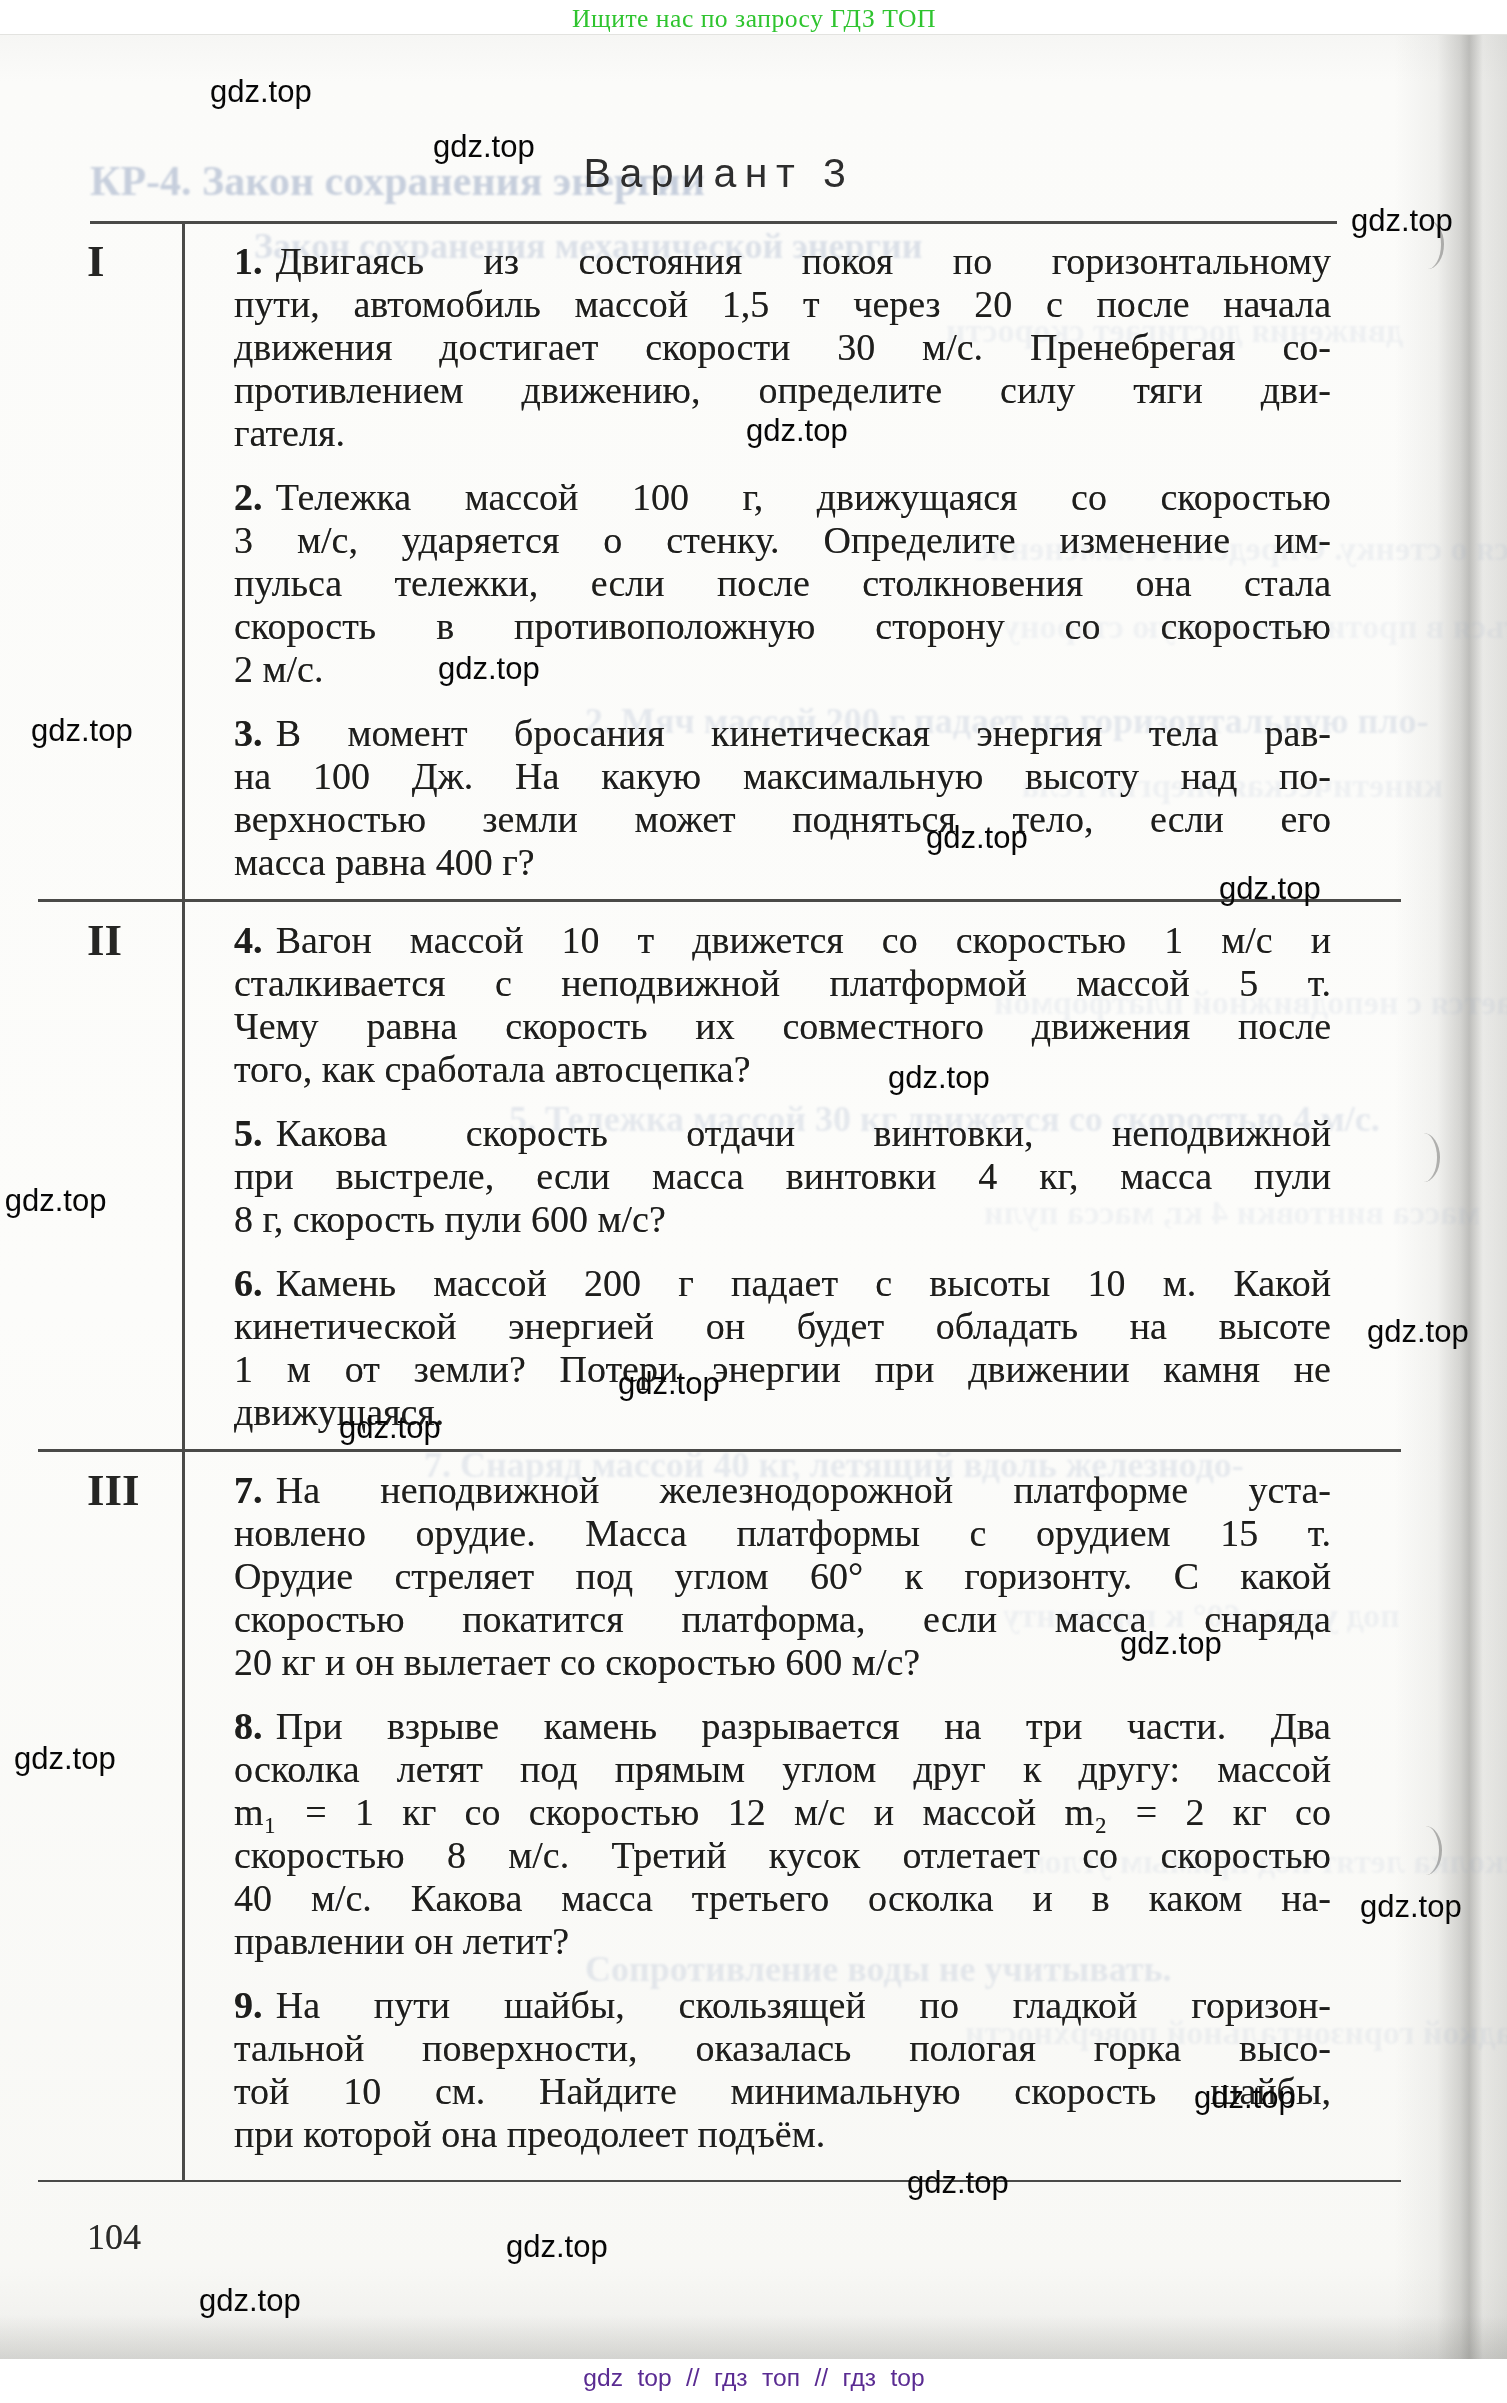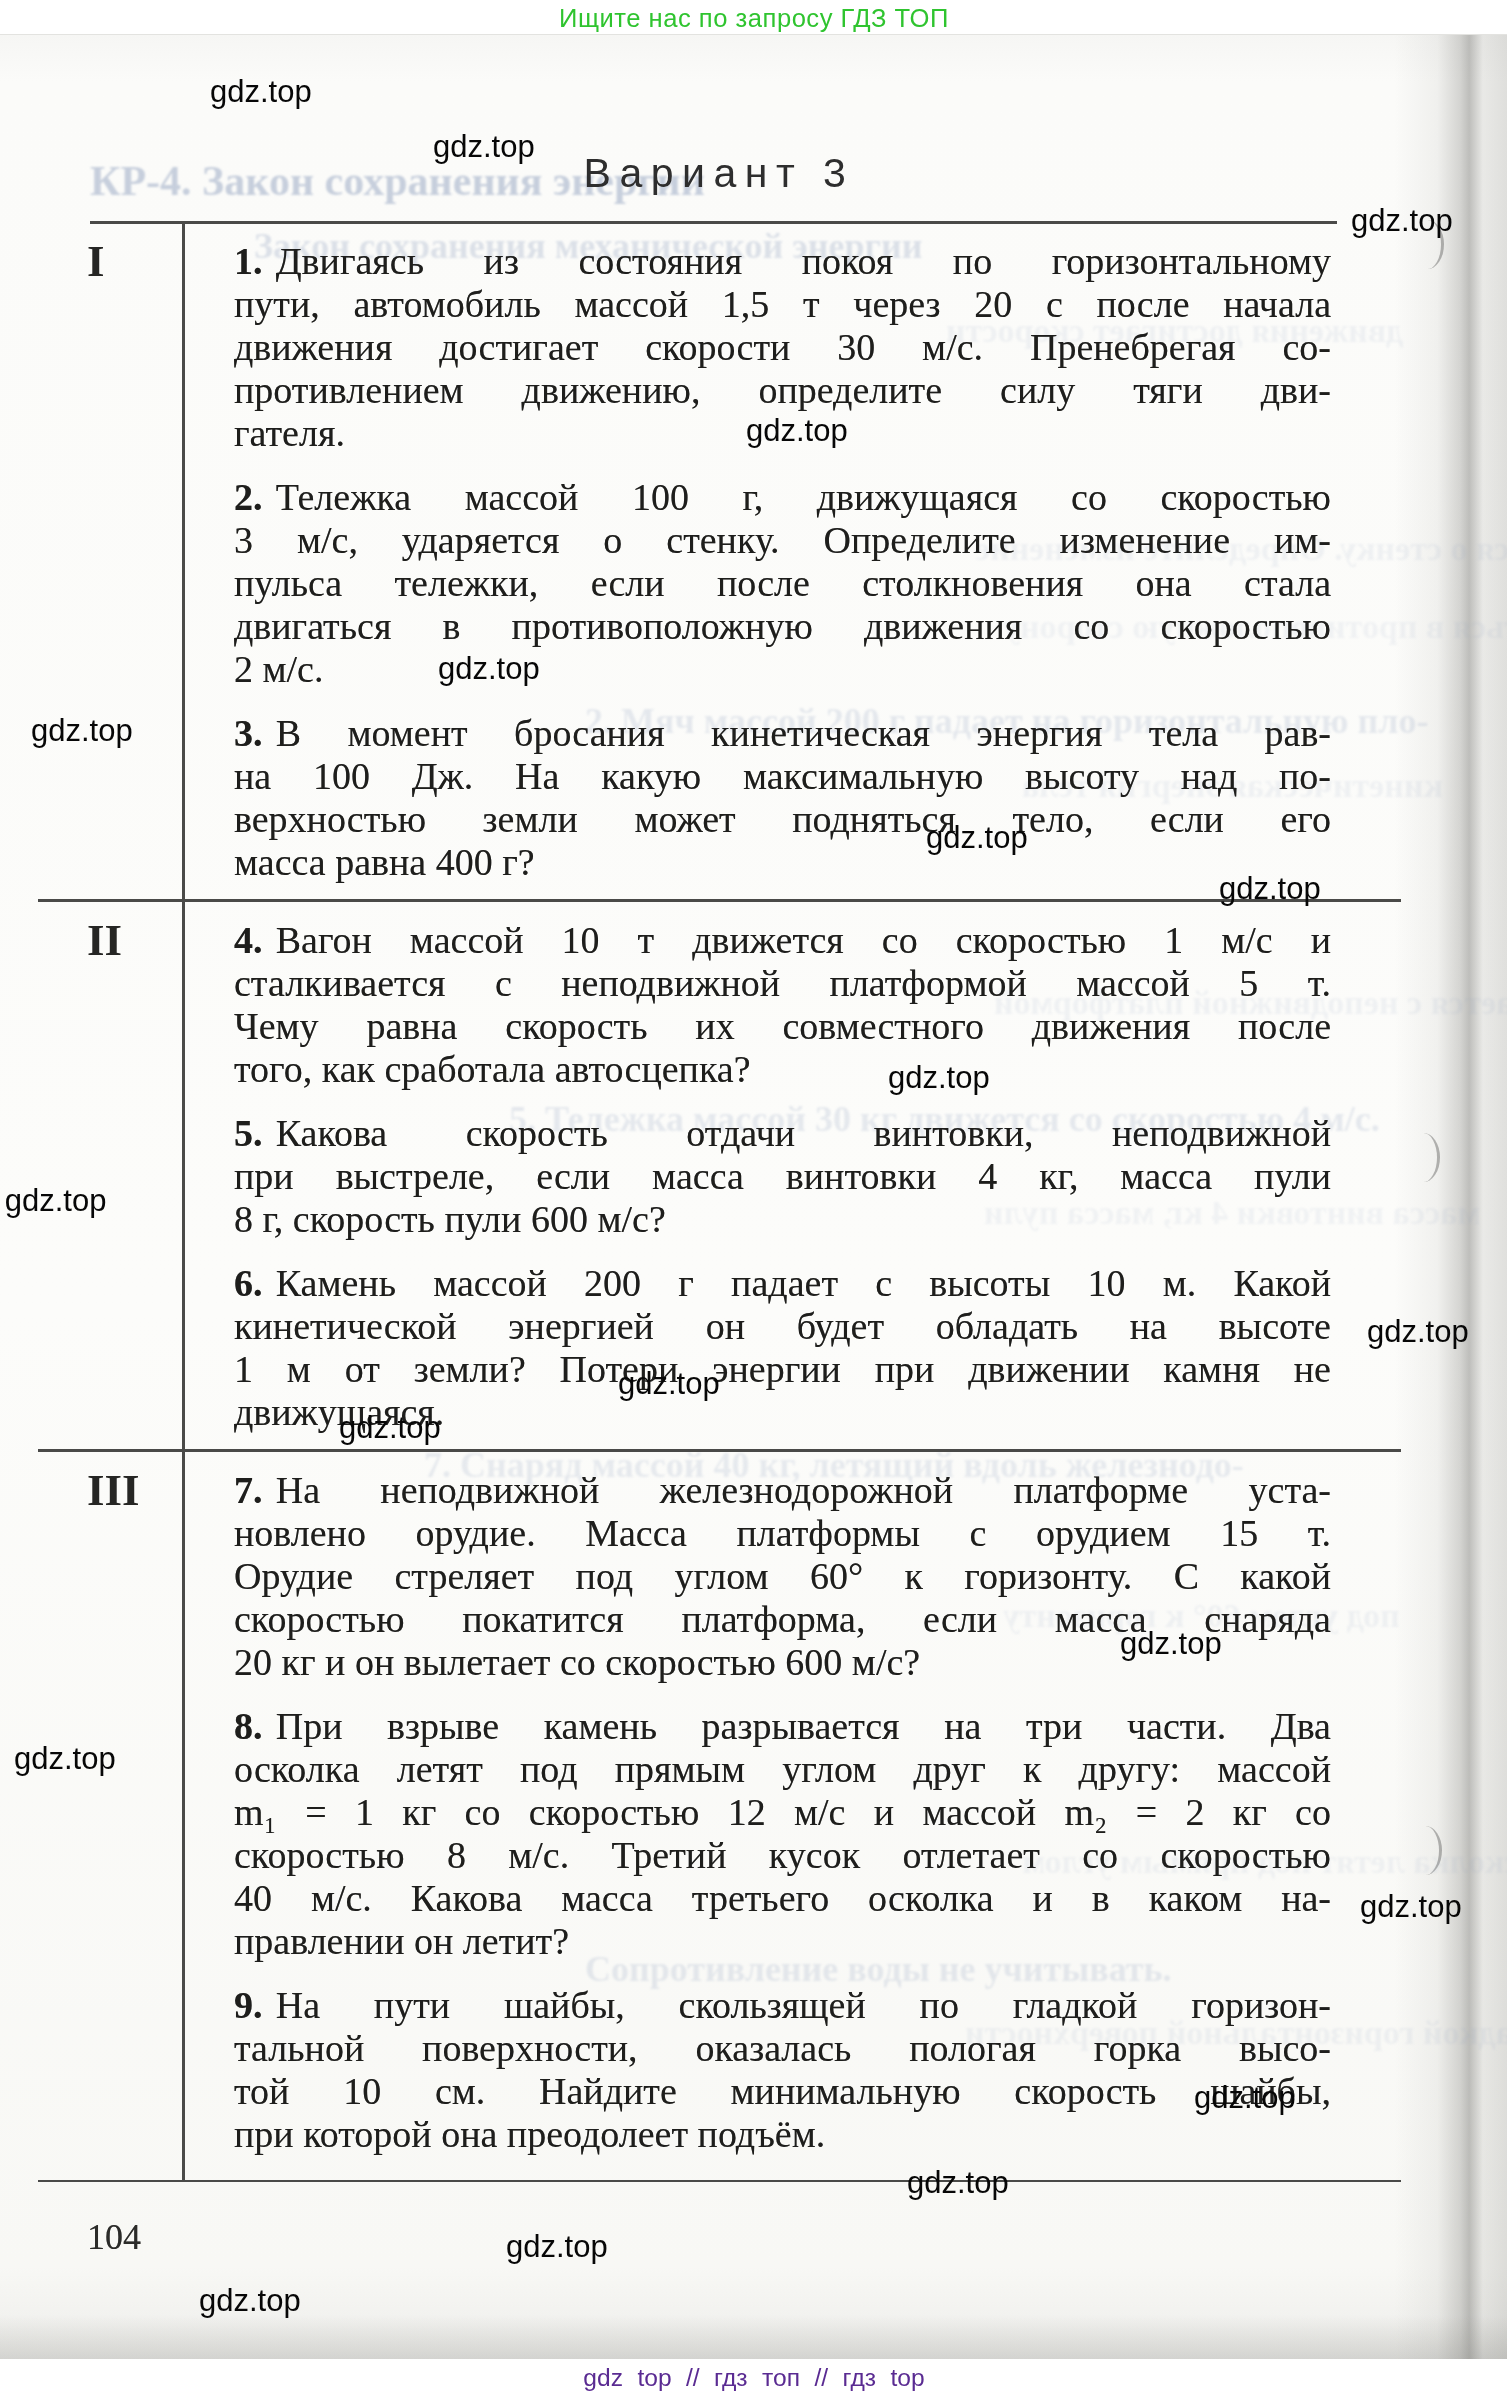--- a/index.html
+++ b/index.html
@@ -7,21 +7,21 @@
     width:1508px;height:2404px;position:relative;overflow:hidden;
     background:#ffffff;
     font-family:"Liberation Serif","DejaVu Serif",serif;
   }
   .stage{position:absolute;inset:0;}
 
   
   .banner{
     position:absolute;top:3.8px;left:0;width:100%;
     text-align:center;
-    font-family:Liberation Sans, sans-serif;
+    font-family:Liberation Serif, serif;
     font-size:25.6px;font-weight:500;letter-spacing:0.5px;
     z-index:6;
   }
 
   
   .scan{
     position:absolute;top:34px;left:0;width:1508px;height:2324px;
     background:linear-gradient(180deg,#f6f6f4 0%,#fbfbf9 2%,#fcfcfa 55%,#f8f8f5 96%,#ededea 100%);
     border-top:0.9px solid #e3e3e0;
     z-index:1;
@@ -150,21 +150,21 @@
               <div class="pline"><span class="pnum">1.</span>Двигаясь из состояния покоя по горизонтальному</div>
               <div class="pline">пути, автомобиль массой 1,5 т через 20 с после начала</div>
               <div class="pline">движения достигает скорости 30 м/с. Пренебрегая со-</div>
               <div class="pline">противлением движению, определите силу тяги дви-</div>
               <div class="pline last">гателя.</div>
             </div>
             <div class="prob">
               <div class="pline"><span class="pnum">2.</span>Тележка массой 100 г, движущаяся со скоростью</div>
               <div class="pline">3 м/с, ударяется о стенку. Определите изменение им-</div>
               <div class="pline">пульса тележки, если после столкновения она стала</div>
-              <div class="pline">двигаться в противоположную движения со скоростью</div>
+              <div class="pline">скорость в противоположную сторону со скоростью</div>
               <div class="pline last">2 м/с.</div>
             </div>
             <div class="prob">
               <div class="pline"><span class="pnum">3.</span>В момент бросания кинетическая энергия тела рав-</div>
               <div class="pline">на 100 Дж. На какую максимальную высоту над по-</div>
               <div class="pline">верхностью земли может подняться тело, если его</div>
               <div class="pline last">масса равна 400 г?</div>
             </div>
           </div>
         </div>

